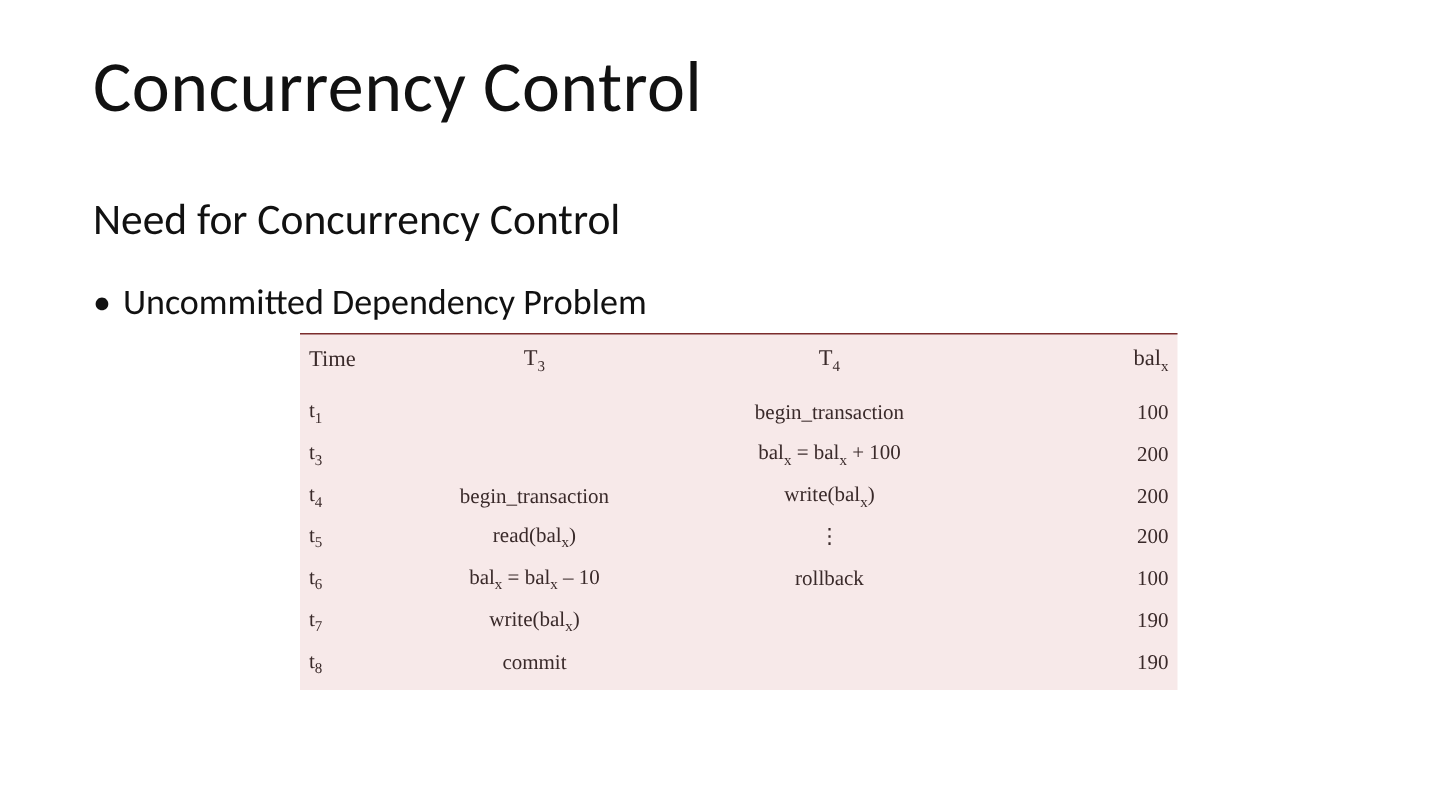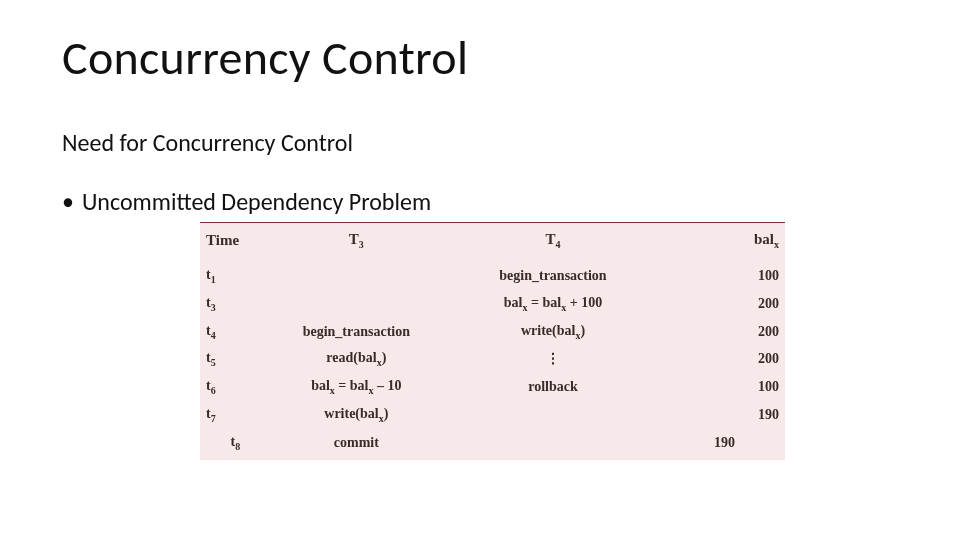--- a/index.html
+++ b/index.html
@@ -23,21 +23,21 @@
     left: 62px;
     top: 28px;
     font-size: 48px;
     font-weight: 400;
     letter-spacing: 0.3px;
   }
   .subtitle {
     position: absolute;
     left: 62px;
     top: 128px;
-    font-size: 24px;
+    font-size: 29px;
     font-weight: 400;
   }
   .bullet {
     position: absolute;
     left: 62px;
     top: 175px;
     font-size: 24px;
     font-weight: 400;
     margin-top: 12px;
   }
@@ -61,32 +61,32 @@
     table-layout: fixed;
   }
   col.c-time { width: 70px; }
   col.c-t3   { width: 170px; }
   col.c-t4   { width: 220px; }
   col.c-bal  { width: 120px; }
   th, td {
     padding: 3px 6px;
     font-size: 14px;
     line-height: 1.4;
-    font-weight: 700;
+    font-weight: 400;
     vertical-align: middle;
   }
   thead th {
     padding-top: 6px;
     padding-bottom: 10px;
     font-size: 15px;
   }
   .left   { text-align: left; }
   .center { text-align: center; }
   .right  { text-align: right; }
-  tbody tr:last-child td { padding-bottom: 6px; text-align: center; }
+  tbody tr:last-child td { padding-bottom: 6px; }
   .sub { font-size: 10px; vertical-align: sub; }
 </style>
 </head>
 <body>
 
 <div class="slide">
 
   <div class="title">Concurrency Control</div>
 
   <div class="subtitle">Need for Concurrency Control</div>

